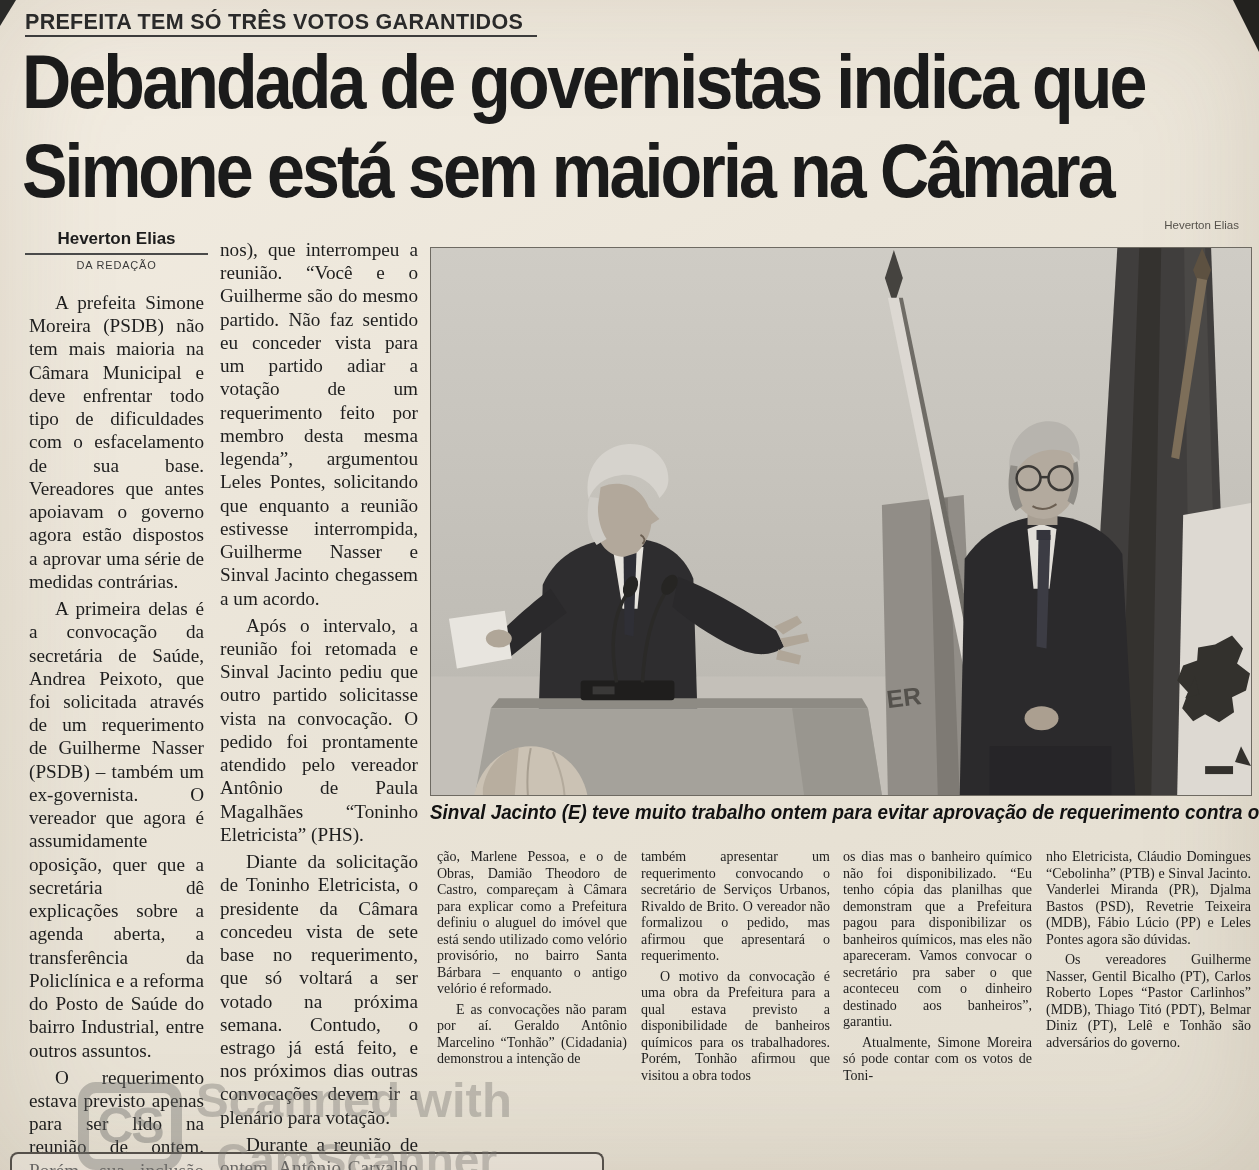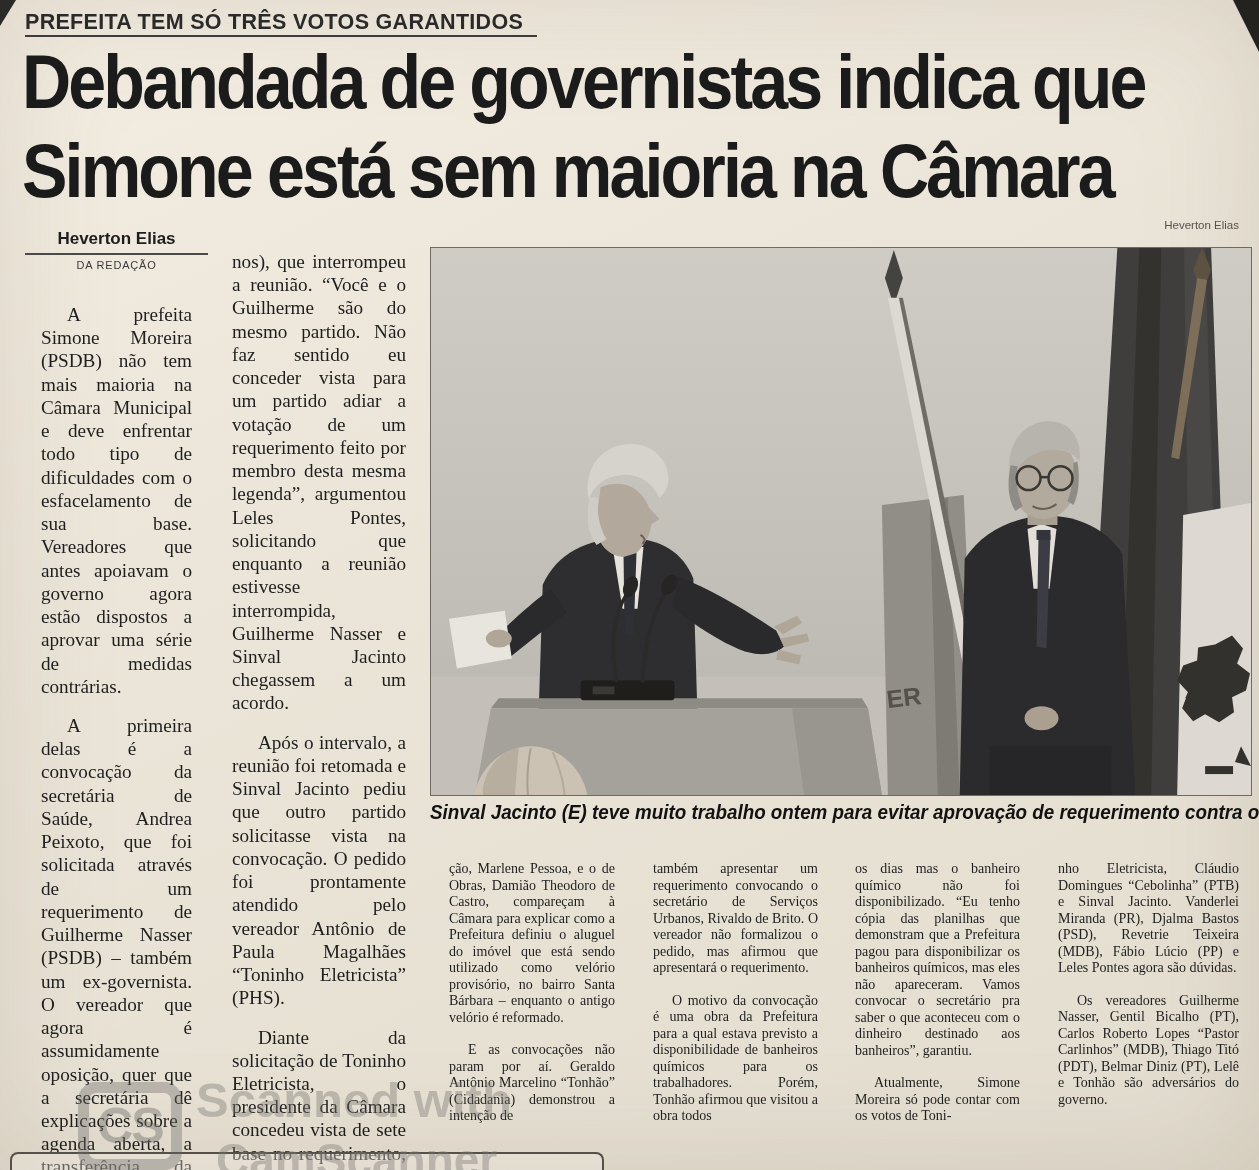--- a/index.html
+++ b/index.html
@@ -48,21 +48,21 @@
   .photo svg{display:block;}
   .caption{
     position:absolute;left:430px;top:801px;width:840px;
     font-family:"Liberation Sans",sans-serif;font-weight:bold;font-style:italic;
     font-size:19.5px;color:#121212;transform:scaleX(0.965);transform-origin:left;
     white-space:nowrap;
   }
   .col{
     position:absolute;text-align:justify;color:#1e1e1e;overflow:hidden;
   }
-  .col p{margin:16px;}
+  .col p{margin:4px;}
   .col p.indent{text-indent:1.35em;}
   .col-upper{font-size:19.2px;line-height:1.21;}
   .col-lower{font-size:14px;line-height:1.18;}
   #col1{left:25px;top:287px;width:183px;height:883px;}
   #col2{left:216px;top:234px;width:206px;height:936px;}
   #col3{left:433px;top:845px;width:198px;height:325px;}
   #col4{left:637px;top:845px;width:197px;height:325px;}
   #col5{left:839px;top:845px;width:197px;height:325px;}
   #col6{left:1042px;top:845px;width:213px;height:325px;}
   .bottom-box{

